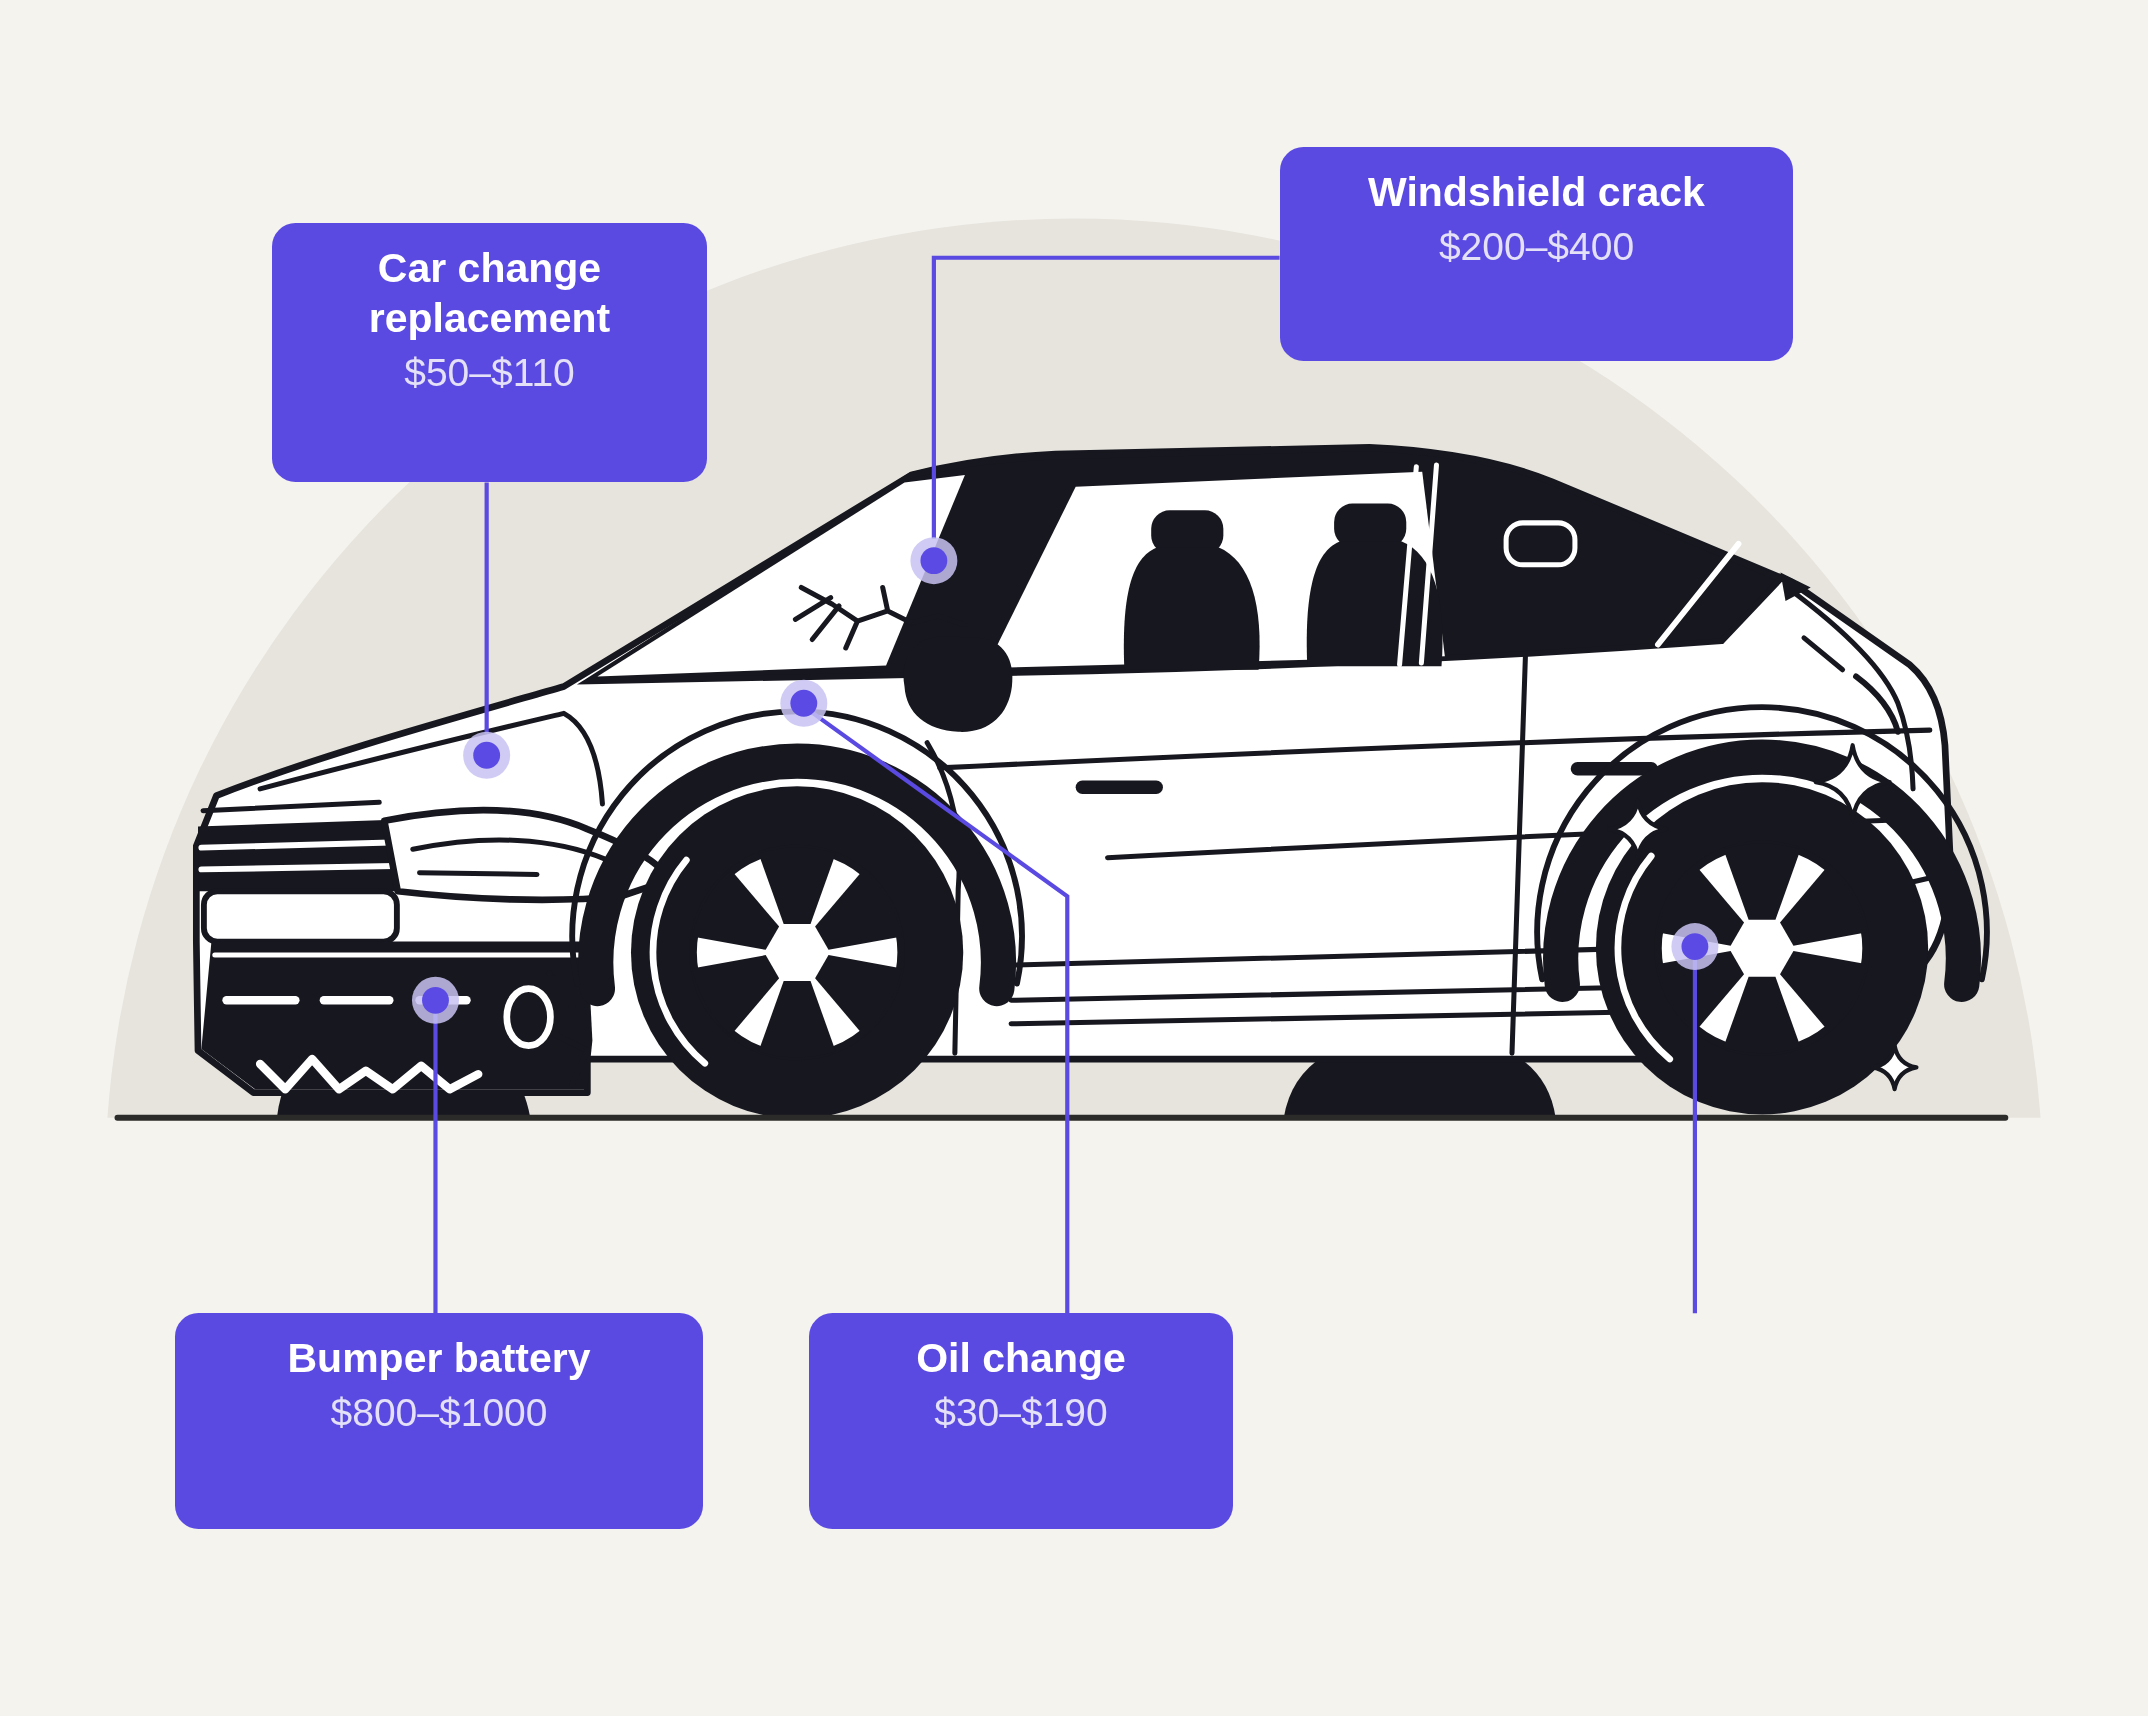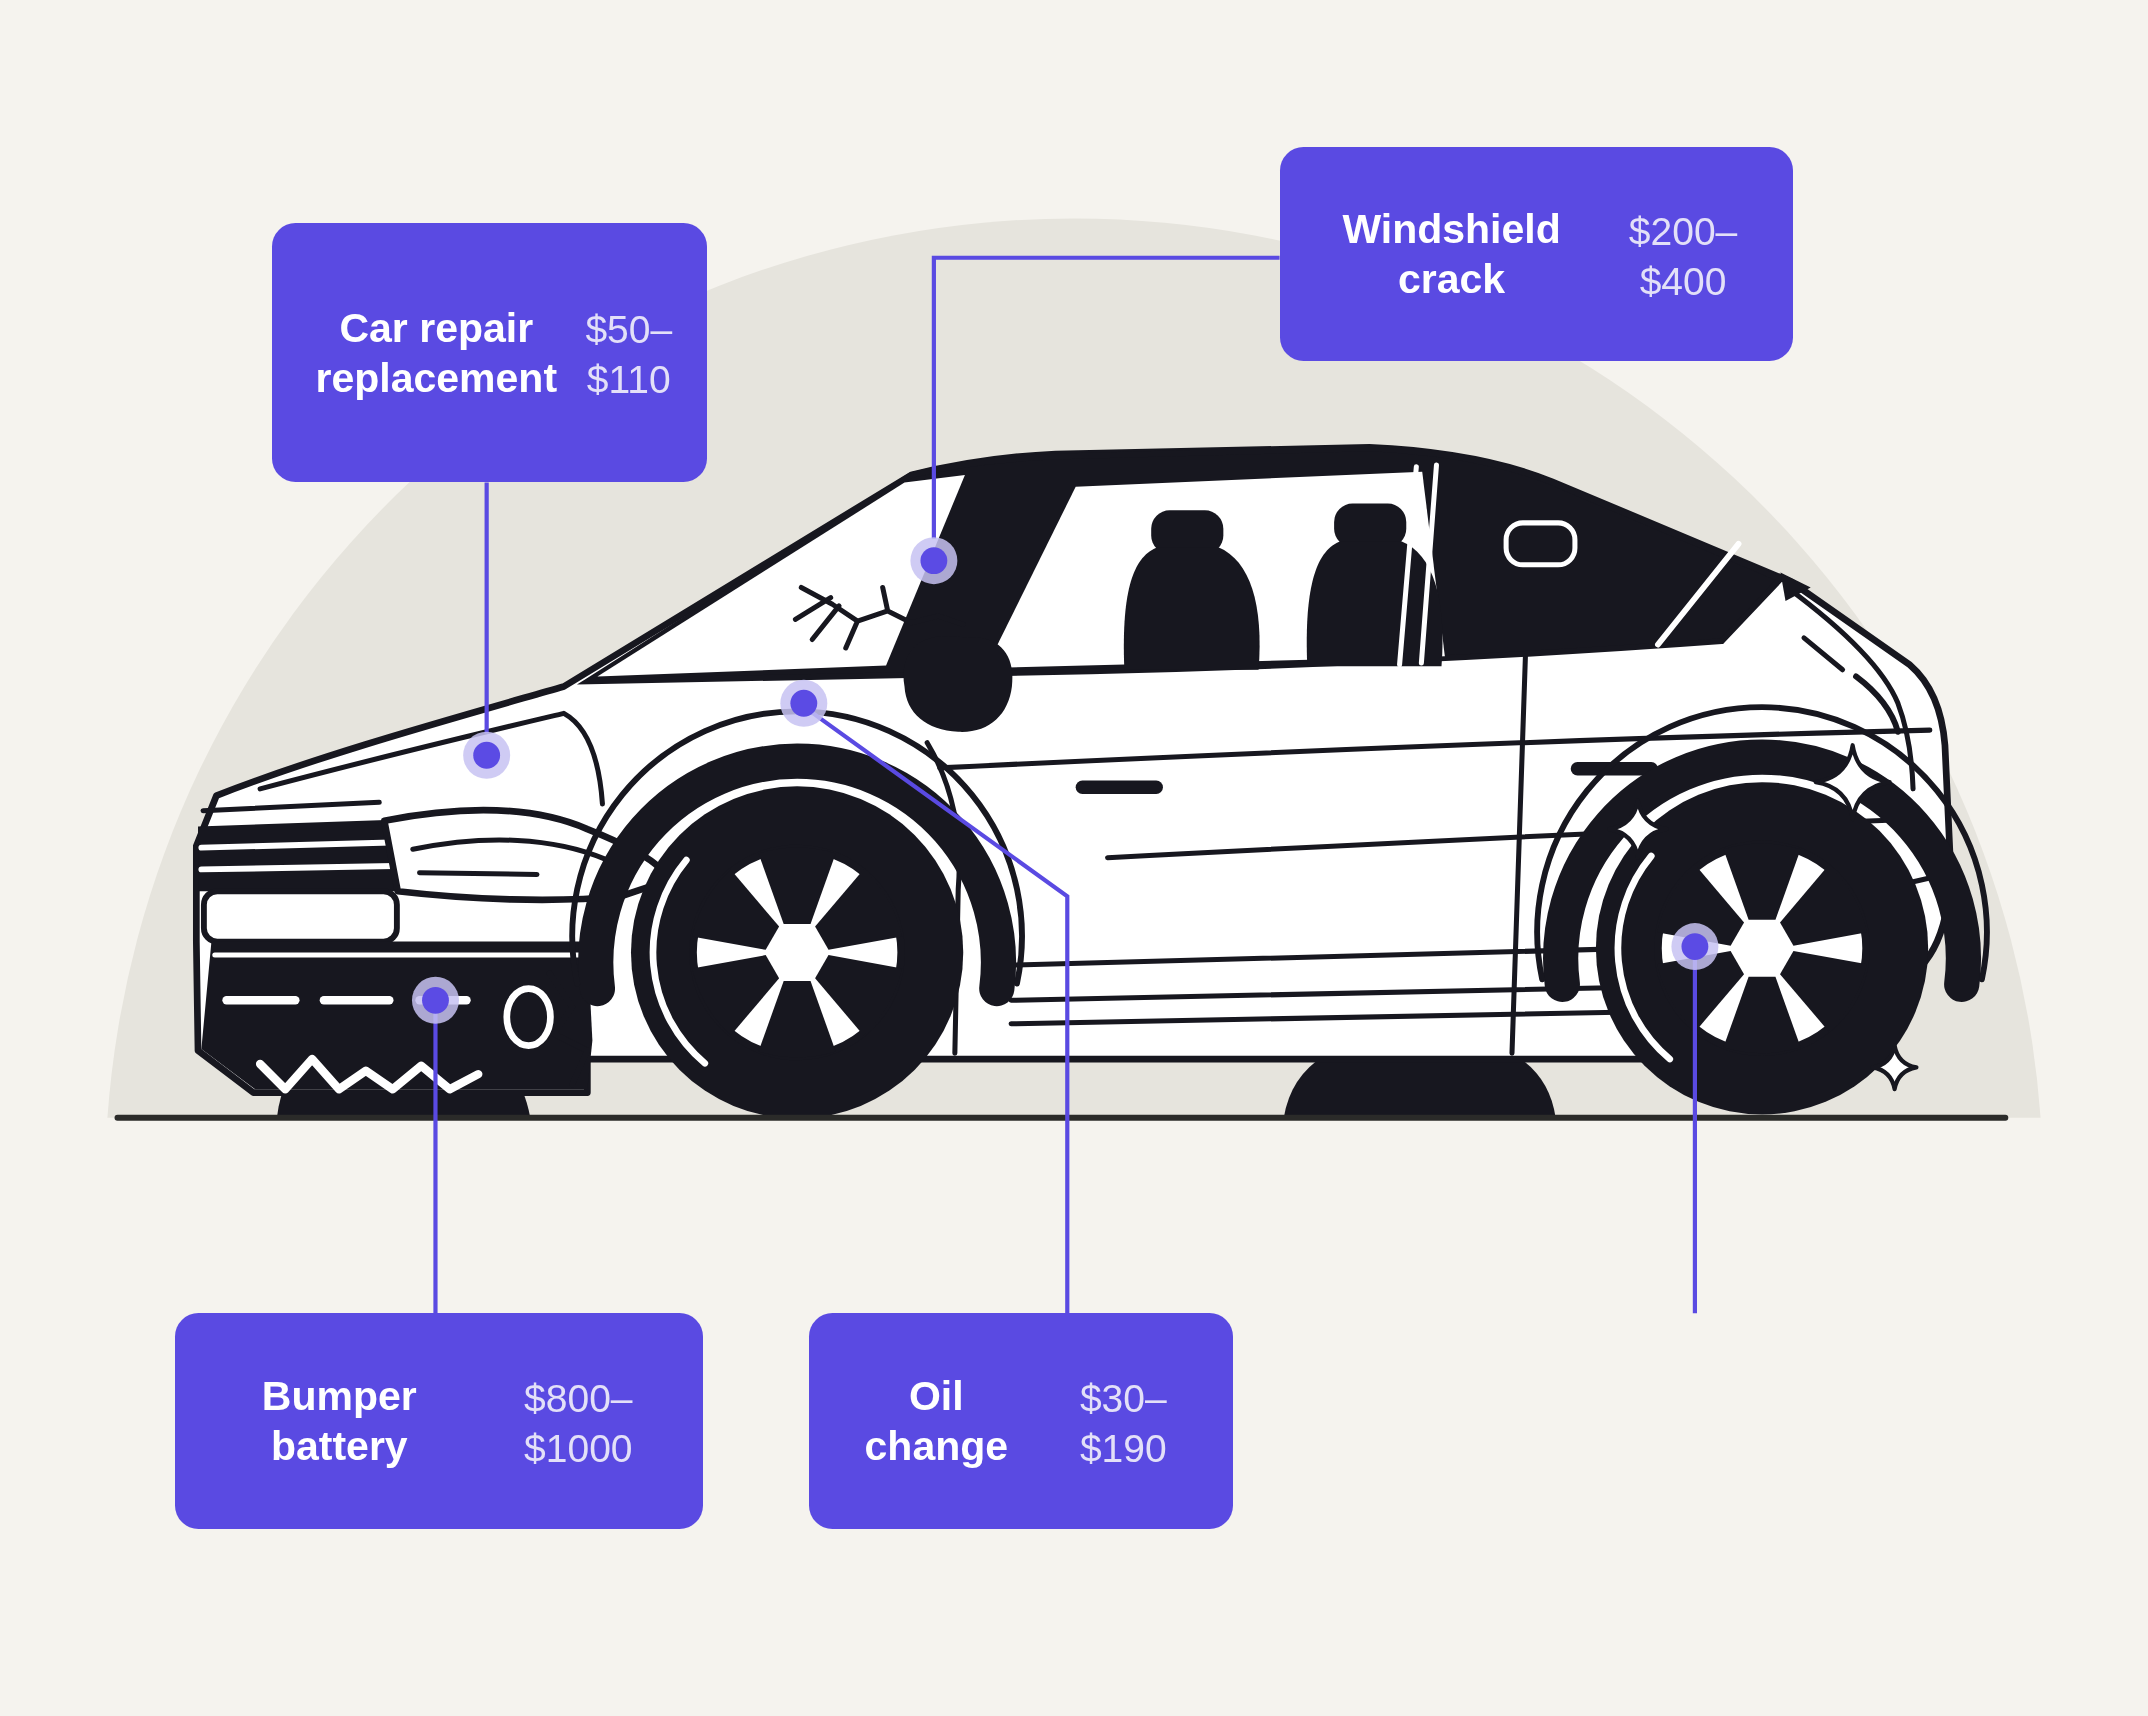--- a/index.html
+++ b/index.html
@@ -28,21 +28,21 @@
   .fender{fill:none;stroke:var(--ink);stroke-width:42;stroke-linecap:round;}
   .ground{fill:none;stroke:var(--ground);stroke-width:7;stroke-linecap:round;}
   .connector{fill:none;stroke:var(--accent);stroke-width:5;}
   .dot-halo{fill:var(--dot-halo);opacity:.85;}
   .dot-core{fill:var(--dot-core);}
   .sparkle{fill:#ffffff;stroke:var(--ink);stroke-width:5;stroke-linejoin:round;}
 
   
   .card{
     position:absolute;background:var(--accent);border-radius:23.5px;
-    display:flex;flex-direction:row;align-items:center;justify-content:flex-start;
+    display:flex;flex-direction:column;align-items:center;justify-content:flex-start;
     text-align:center;padding:20px 25px;z-index:5;
   }
   .card .title{color:var(--label-text);font-weight:700;font-size:41px;line-height:50px;}
   .card .price{color:var(--price-text);font-weight:400;font-size:39px;line-height:50px;margin-top:5px;}
   .card-battery   {left:272px; top:223px;  width:435px; height:259px;}
   .card-windshield{left:1280px;top:147px;  width:513px; height:214px;}
   .card-bumper    {left:175px; top:1313px; width:528px; height:216px;}
   .card-oil       {left:809px; top:1313px; width:424px; height:216px;}
   .card-tires     {left:1440px;top:1313px; width:523px; height:216px;}
 </style>
@@ -189,21 +189,21 @@
       <circle class="dot-halo" cx="519" cy="1192" r="28"></circle>
         <circle class="dot-core" cx="519" cy="1192" r="16"></circle>
     </g>
     <g>
       <circle class="dot-halo" cx="2020" cy="1128" r="28"></circle>
         <circle class="dot-core" cx="2020" cy="1128" r="16"></circle>
     </g>
   </svg>
 
   <div class="card card-battery">
-    <div class="title">Car repair replacement</div>
+    <div class="title">Car change replacement</div>
     <div class="price">$50–$110</div>
   </div>
 
   <div class="card card-windshield">
     <div class="title">Windshield crack</div>
     <div class="price">$200–$400</div>
   </div>
 
   <div class="card card-bumper">
     <div class="title">Bumper battery</div>

